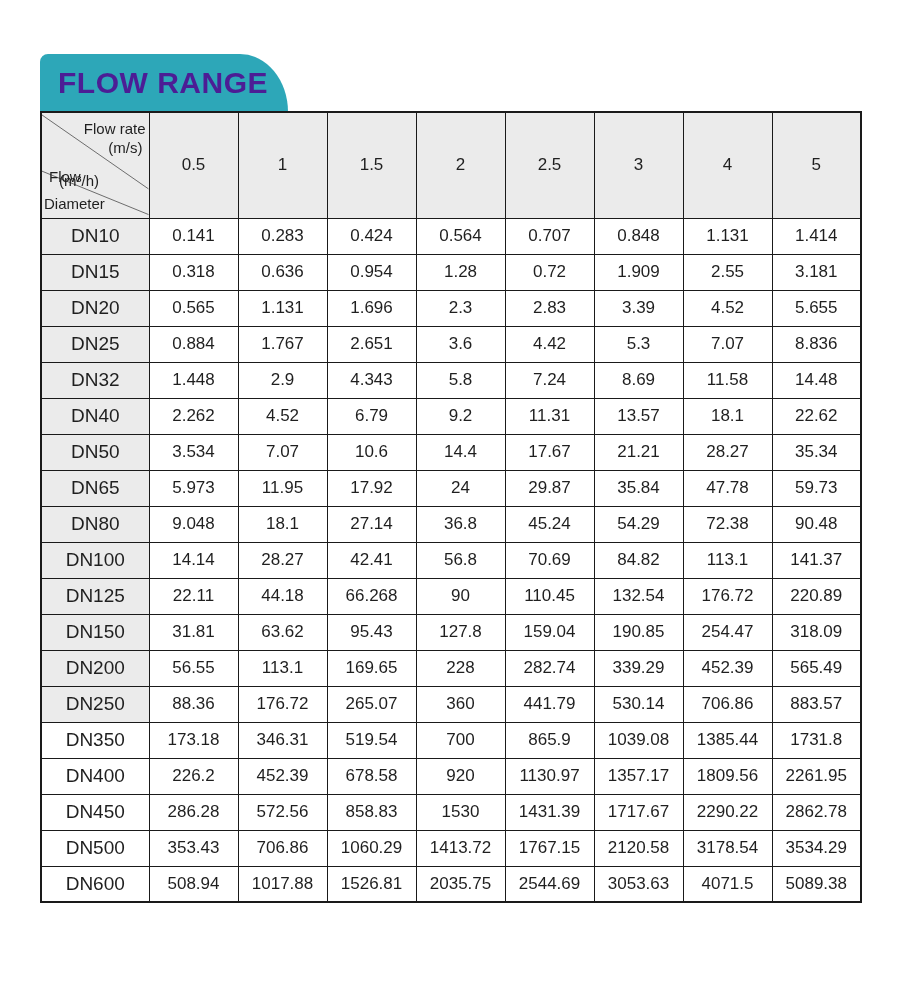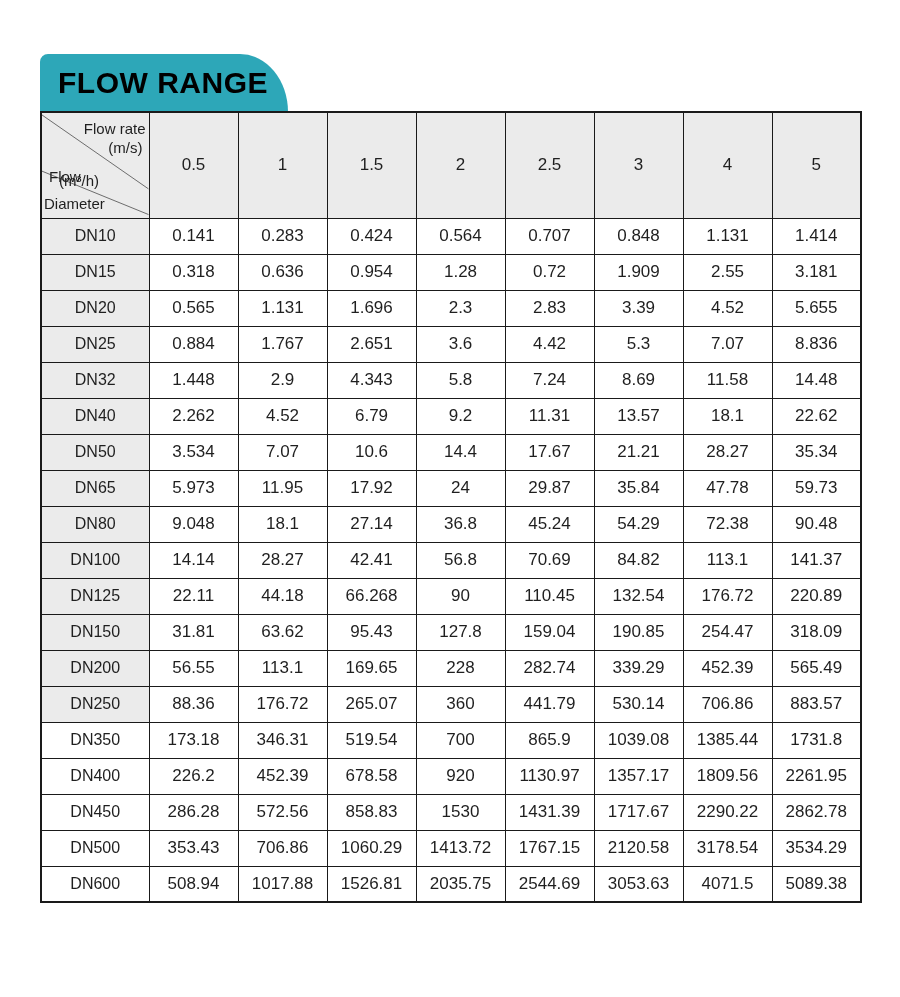--- a/index.html
+++ b/index.html
@@ -16,21 +16,21 @@
   .banner {
     position: absolute;
     left: 40px; top: 54px;
     width: 248px; height: 58px;
     background: #2da7b8;
     border-radius: 8px 48px 0 0 / 8px 58px 0 0;
     display: flex; align-items: center;
     padding-left: 18px;
   }
   .banner-title {
-    color: #000000;
+    color: #4c1d95;
     font-size: 30px;
     font-weight: bold;
     letter-spacing: 0.5px;
     white-space: nowrap;
   }
 
   
   table.flow {
     position: absolute;
     left: 40px; top: 111px;
@@ -50,21 +50,21 @@
     font-size: 17px;
     background: #ffffff;
   }
   th.col-h {
     width: 89px; height: 106px;
     font-size: 17px;
     background: #ebebeb;
   }
   th.row-h {
     width: 108px; height: 36px;
-    font-size: 16px;
+    font-size: 19px;
     background: #ffffff;
     margin-left: 24px;
   }
   th.row-h.shaded { background: #ebebeb; }
 
   
   th.corner {
     width: 108px; height: 106px;
     background: #ebebeb;
     position: relative;

